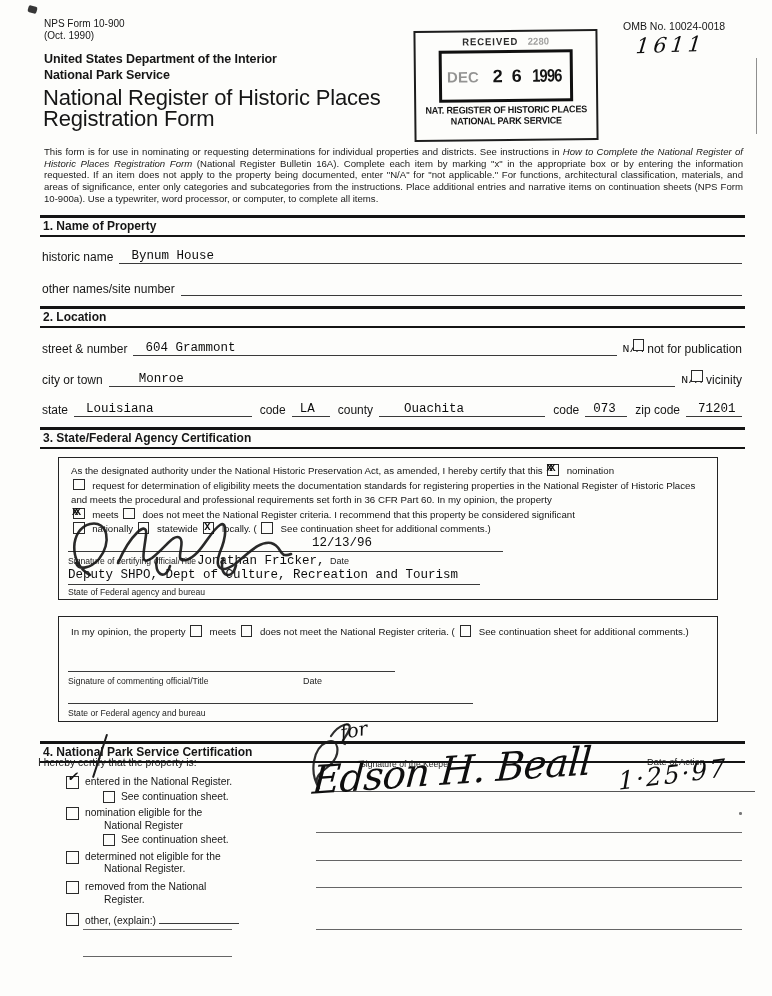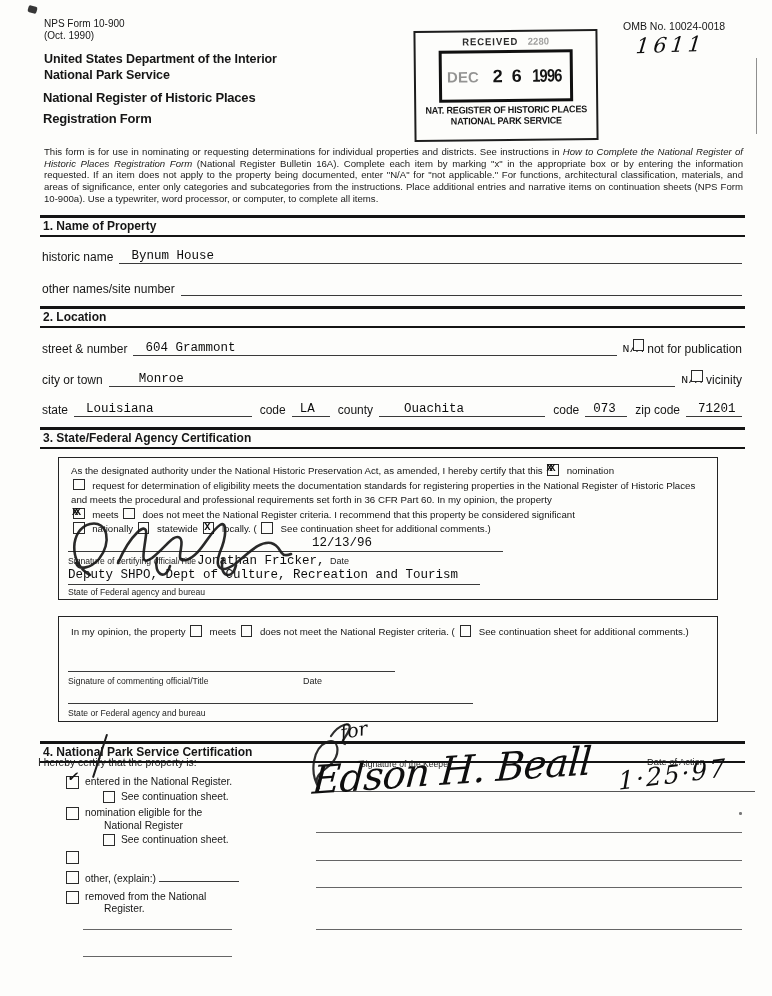--- a/index.html
+++ b/index.html
@@ -30,21 +30,21 @@
   .cb4{display:inline-block;width:11px;height:11px;border:1.4px solid #2a2a2a;
        vertical-align:-2px;margin-right:6px;position:relative;background:#fdfdfb;flex:0 0 auto;}
   .cb4 .chk{position:absolute;top:-6px;left:0;font-size:13px;font-weight:bold;color:#111;}
   
   .bigbox{position:absolute;left:58px;width:658px;border:1.6px solid #242424;background:transparent;}
   .certtext{margin:6px 10px 0 12px;font-size:9.7px;line-height:14.6px;color:#141414;}
   .opttext{margin:8px 12px 0 12px;font-size:9.7px;line-height:14.6px;color:#141414;}
   
   .form-meta{font-size:10px;line-height:12px;}
   .dept{font-weight:bold;font-size:12.5px;line-height:15.5px;letter-spacing:-0.1px;}
-  .bigtitle{font-weight:bold;font-size:13px;line-height:20.5px;letter-spacing:-0.2px;}
+  .bigtitle{font-weight:normal;font-size:22px;line-height:20.5px;letter-spacing:-0.2px;}
   .intro{font-size:9.6px;line-height:11.7px;text-align:justify;color:#1a1a1a;}
   
   .stamp{position:absolute;left:414px;top:30px;width:180px;height:107px;
          border:2.5px solid #1d1d1d;transform:rotate(-0.6deg);color:#141414;}
   .st-received{margin-top:4px;text-align:center;font-size:10px;font-weight:bold;letter-spacing:1px;
                color:#2c2c2c;transform:scaleX(.95);}
   .st-received .num{opacity:.45;letter-spacing:0;margin-left:10px;}
   .st-datebox{margin:3px auto 0;width:128px;height:46px;border:3.5px solid #101010;
               display:flex;align-items:center;justify-content:center;}
   .st-mon{font-size:15px;font-weight:bold;opacity:.45;margin-right:14px;}
@@ -251,30 +251,31 @@
       <span class="cb4"></span>
       <span class="txt"><span>nomination eligible for the</span><br><span class="l2">National Register</span></span>
     </div>
     <div class="sub">
       <span class="cb4" style="width:10px;height:10px;"></span>
       <span class="txt">See continuation sheet.</span>
     </div>
 
     <div class="opt" style="margin-top:5px;">
       <span class="cb4"></span>
+      <span class="txt"><span>determined not eligible for the</span><br><span class="l2">National Register.</span></span>
+    </div>
+
+    <div class="opt" style="margin-top:6px;">
+      <span class="cb4"></span>
+      <span class="txt"><span>removed from the National</span><br><span class="l2">Register.</span></span>
     </div>
 
     <div class="opt" style="margin-top:7px;">
       <span class="cb4"></span>
       <span class="txt"><span>other, (explain:)</span> <span class="blank-inline"></span></span>
-    </div>
-
-    <div class="opt" style="margin-top:6px;">
-      <span class="cb4"></span>
-      <span class="txt"><span>removed from the National</span><br><span class="l2">Register.</span></span>
     </div>
   </div>
 
   <span class="abs small-lbl" style="left:360px;top:759px;z-index:2;">Signature of the Keeper</span>
   <span class="abs small-lbl" style="left:647px;top:757px;font-size:9.3px;">Date of Action</span>
 
   <div class="abs hw" style="left:340px;top:719px;font-size:19px;transform:rotate(-10deg);z-index:6;">for</div>
   <div class="abs hw keeper-sig" style="left:312px;top:748px;z-index:6;">Edson H. Beall</div>
   <svg class="abs" style="left:305px;top:714px;z-index:5;" width="90" height="90" viewBox="0 0 90 90">
     <g fill="none" stroke="#181818" stroke-width="2.2" stroke-linecap="round" opacity="0.9">

